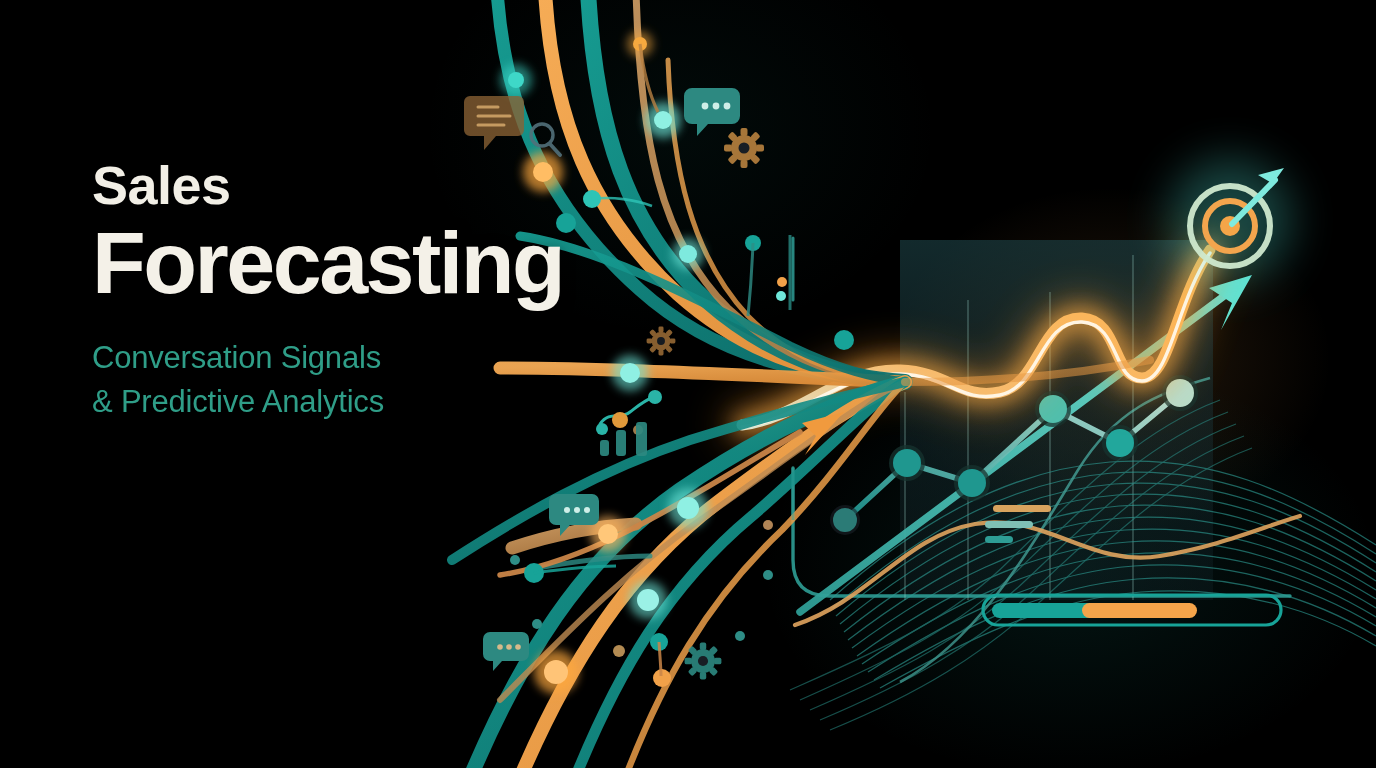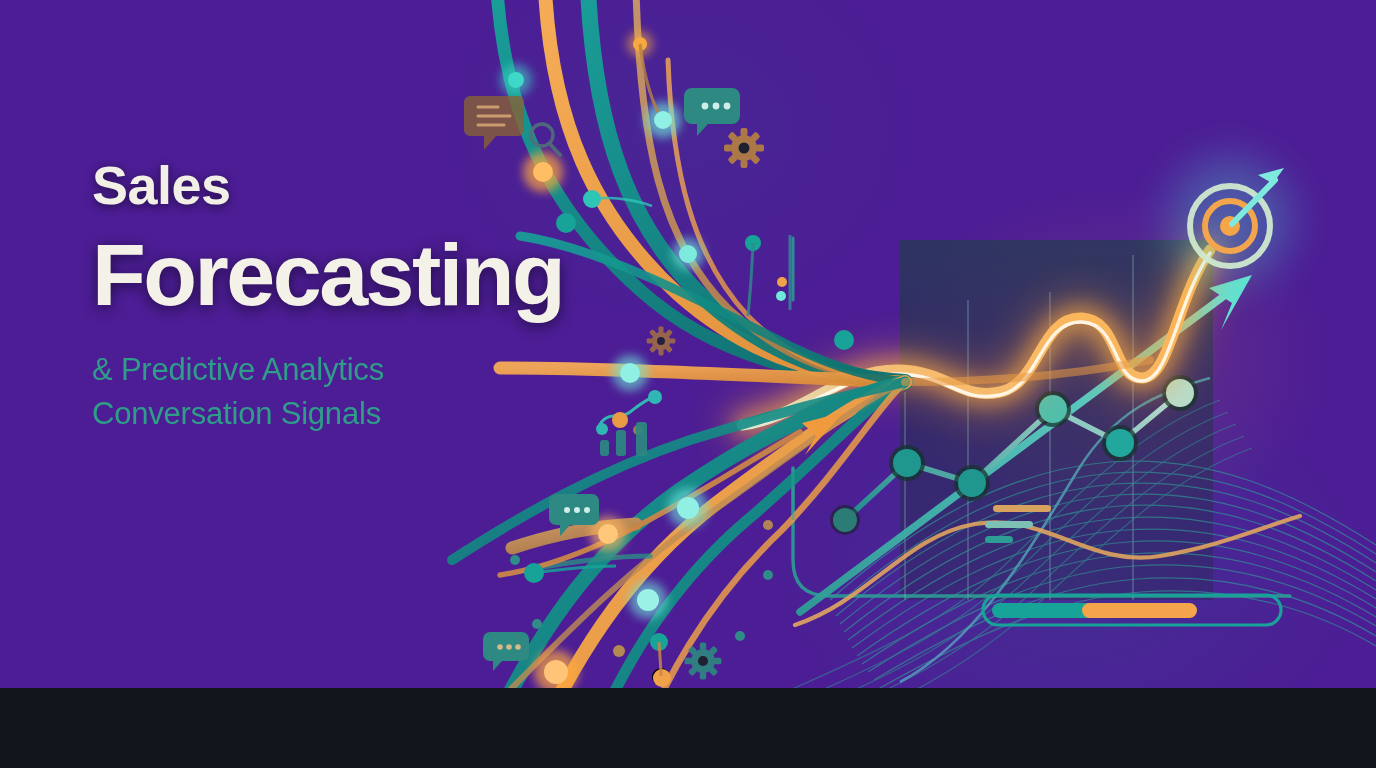--- a/index.html
+++ b/index.html
@@ -1,40 +1,40 @@
 <!DOCTYPE html>
 <html><head>
 <meta charset="utf-8">
 <style>
   html,body{margin:0;padding:0;background:#11161c;}
   body{font-family:"Liberation Sans", sans-serif;}
   #stage{
-    position:relative;width:1376px;height:688px;overflow:hidden;
-    background:#4c1d95;
+    position:relative;width:1376px;height:768px;overflow:hidden;
+    background:#000000;
   }
   
   .amb{position:absolute;border-radius:50%;pointer-events:none;}
   #amb-orange{left:880px;top:180px;width:460px;height:360px;
     background:radial-gradient(ellipse at center, rgba(242,160,70,.16), rgba(242,160,70,0) 68%);}
   #amb-teal{left:760px;top:360px;width:620px;height:420px;
     background:radial-gradient(ellipse at center, rgba(26,150,140,.14), rgba(26,150,140,0) 70%);}
   #amb-tl{left:420px;top:-80px;width:520px;height:420px;
     background:radial-gradient(ellipse at center, rgba(26,150,140,.07), rgba(26,150,140,0) 70%);}
 
   #art{position:absolute;inset:0;}
 
   
   #textblock{position:absolute;left:92px;top:158px;width:560px;}
   .kicker{
     font-size:54px;font-weight:700;line-height:1.0;letter-spacing:-0.5px;
     color:#f2efe6;text-shadow:0 2px 10px rgba(0,0,0,.55);
   }
   .headline{
     font-size:88px;font-weight:700;line-height:0.98;letter-spacing:-2.5px;
-    color:#f4f1e8;text-shadow:0 3px 14px rgba(0,0,0,.55);margin-top:20px;
+    color:#f4f1e8;text-shadow:0 3px 14px rgba(0,0,0,.55);margin-top:8px;
   }
   .headline .l2{display:block;}
   .subtitle{
     margin-top:30px;font-size:31px;line-height:1.42;font-weight:400;
     color:#2f9e88;letter-spacing:-0.2px;
   }
   .sub-l{display:block;}
 </style>
 </head>
 <body>
@@ -422,18 +422,18 @@
       <rect x="1082" y="603" width="115" height="15" rx="7.5" fill="#f4a44a"></rect>
     </g>
   </svg>
 
   <div id="textblock">
     <div class="kicker">Sales</div>
     <div class="headline">
       <span class="l1">Forecasting</span>
     </div>
     <div class="subtitle">
+      <span class="sub-l">Conversation Signals</span>
       <span class="sub-l">&amp; Predictive Analytics</span>
-      <span class="sub-l">Conversation Signals</span>
     </div>
   </div>
 
 </div>
 
 </body></html>

